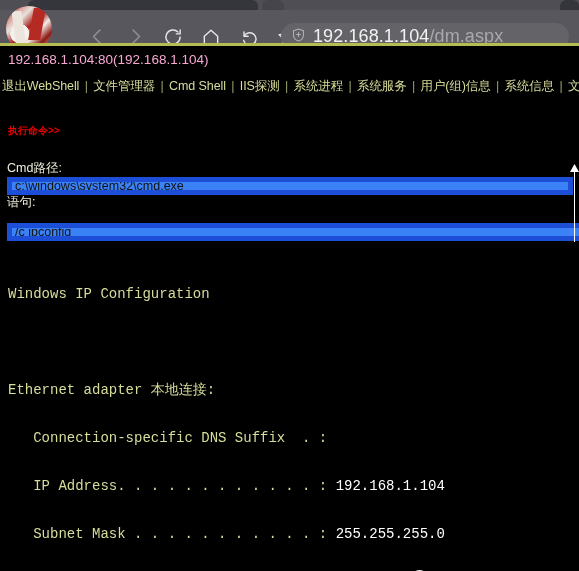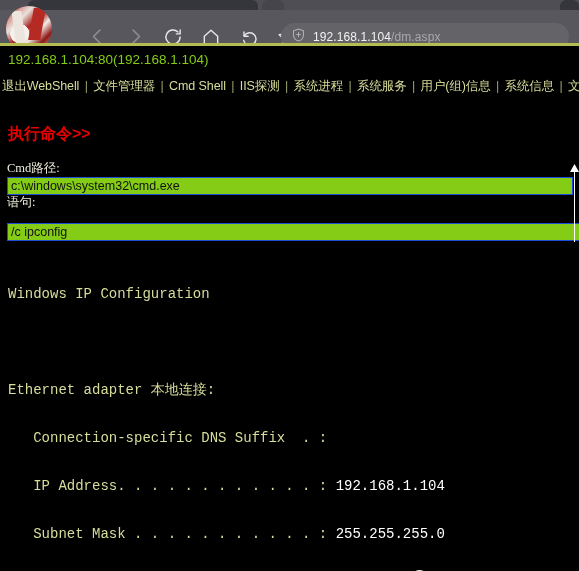--- a/index.html
+++ b/index.html
@@ -51,62 +51,62 @@
   }
   .navicon svg { display:block; }
 
   .urlbar {
     position:absolute; left:281px; top:13px; width:288px; height:27px;
     background:#646468; border-radius:14px;
     display:flex; align-items:center; padding:0 10px; gap:7px;
     overflow:hidden;
   }
   .url-text {
-    font-size:12px; color:#f2f2f2; white-space:nowrap; letter-spacing:0.1px;
+    font-size:18px; color:#f2f2f2; white-space:nowrap; letter-spacing:0.1px;
   }
   .url-path { color:#a9a9ad; }
 
   .chrome-divider {
     position:absolute; left:0; top:43px; width:579px; height:3px;
     background:#b5bc52;
   }
 
   
   .page {
     position:absolute; left:0; top:46px; width:579px; height:525px;
     background:#000; overflow:hidden;
   }
   .site-title {
     position:absolute; left:8px; top:6px;
-    font-size:13.5px; color:#84cc16; white-space:nowrap;
+    font-size:13.5px; color:#f9a8d4; white-space:nowrap;
     font-family:"Liberation Sans", sans-serif;
   }
   .menubar {
     position:absolute; left:2px; top:32px; width:577px;
     font-size:12.5px; color:#d8dd9a; white-space:nowrap;
     letter-spacing:-0.1px;
   }
   .menubar .mi { color:#d8dd9a; text-decoration:none; cursor:pointer; }
   .menubar .sep { color:#9aa06b; padding:0 2px; }
 
   .section-title {
     position:absolute; left:8px; top:78px;
-    font-size:16px; font-weight:bold; color:#e60000;
+    font-size:10px; font-weight:bold; color:#e60000;
   }
 
   .lbl {
     position:absolute; left:7px;
-    font-size:12.5px; color:#efeedd;font-family:Liberation Serif, serif;
+    font-size:12.5px; color:#efeedd;
   }
   .lbl-cmd { top:114px; }
   .lbl-stmt { top:148px; }
 
   .txtinput {
     position:absolute; height:18px;
-    background:#84cc16; border:1px solid #1d4ed8;
+    background:#3b82f6; border:5px solid #1d4ed8;
     font-family:"Liberation Sans", sans-serif;
     font-size:12.5px; color:#111;
     padding:1px 3px; line-height:15px;
     outline:none;
   }
   .in-cmd  { left:7px; top:131px; width:566px; }
   .in-stmt { left:7px; top:177px; width:582px; }
 
   .scroll-arrow {
     position:absolute; left:570px; top:116px; width:9px; height:80px;

